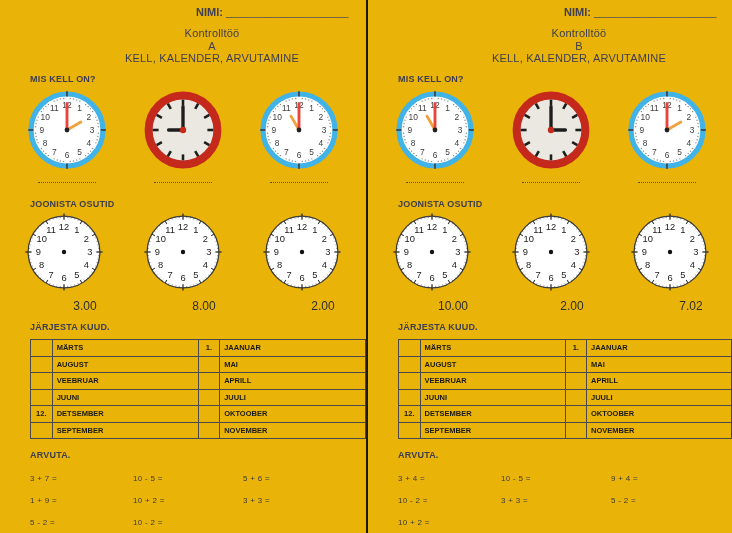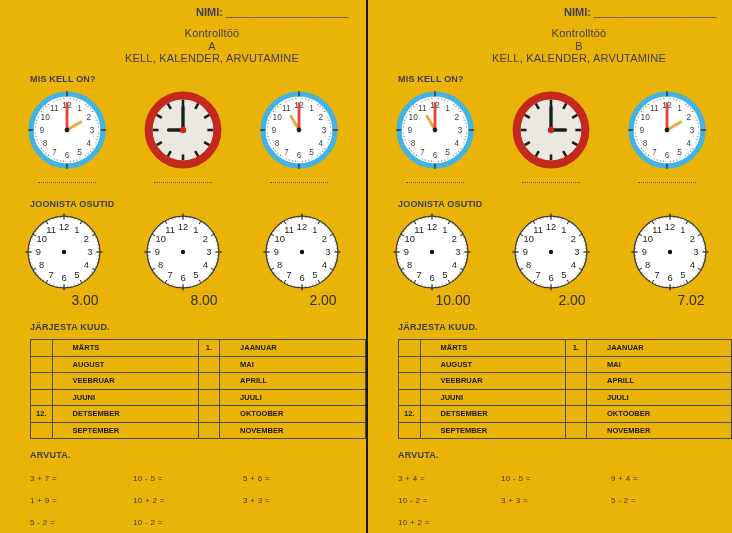--- a/index.html
+++ b/index.html
@@ -21,26 +21,26 @@
   .h4 { top:450px; }
 
   .row { position:absolute; display:flex; justify-content:space-between; }
   .row-read { top:90px; left:27px; width:312px; }
   .row-draw { top:213px; left:25px; width:316px; }
   .cell { display:flex; flex-direction:column; align-items:center; }
   .clock { width:80px; height:80px; }
   .clock.small { width:78px; height:78px; }
   .clock svg { width:100%; height:100%; display:block; }
   .ansline { width:58px; border-bottom:1.5px dotted #555; height:13px; }
-  .timelabel { margin-top:1px; font-size:14px; color:#2f2f2f;padding-left:42px; }
+  .timelabel { margin-top:8px; font-size:12px; color:#2f2f2f;padding-left:42px; }
 
   table.months { position:absolute; top:339px; left:30px; border-collapse:collapse; border:1.6px solid #3a3a3a; }
   table.months td { border:1px solid #4a4a4a; height:16.5px; font-size:7.5px; font-weight:bold; color:#1a1a1a; }
   td.num { width:22px; text-align:center; }
-  td.month { width:149px; padding-left:20px; }
+  td.month { width:149px; padding-left:4px; }
 
   .mathgrid { position:absolute; top:474px; left:30px; display:grid;
               grid-template-columns:103px 110px 100px; grid-auto-rows:22px;
               font-size:8px; color:#3a3a3a; letter-spacing:.3px; }
 </style>
 </head>
 <body>
 
 <div class="page">
 

